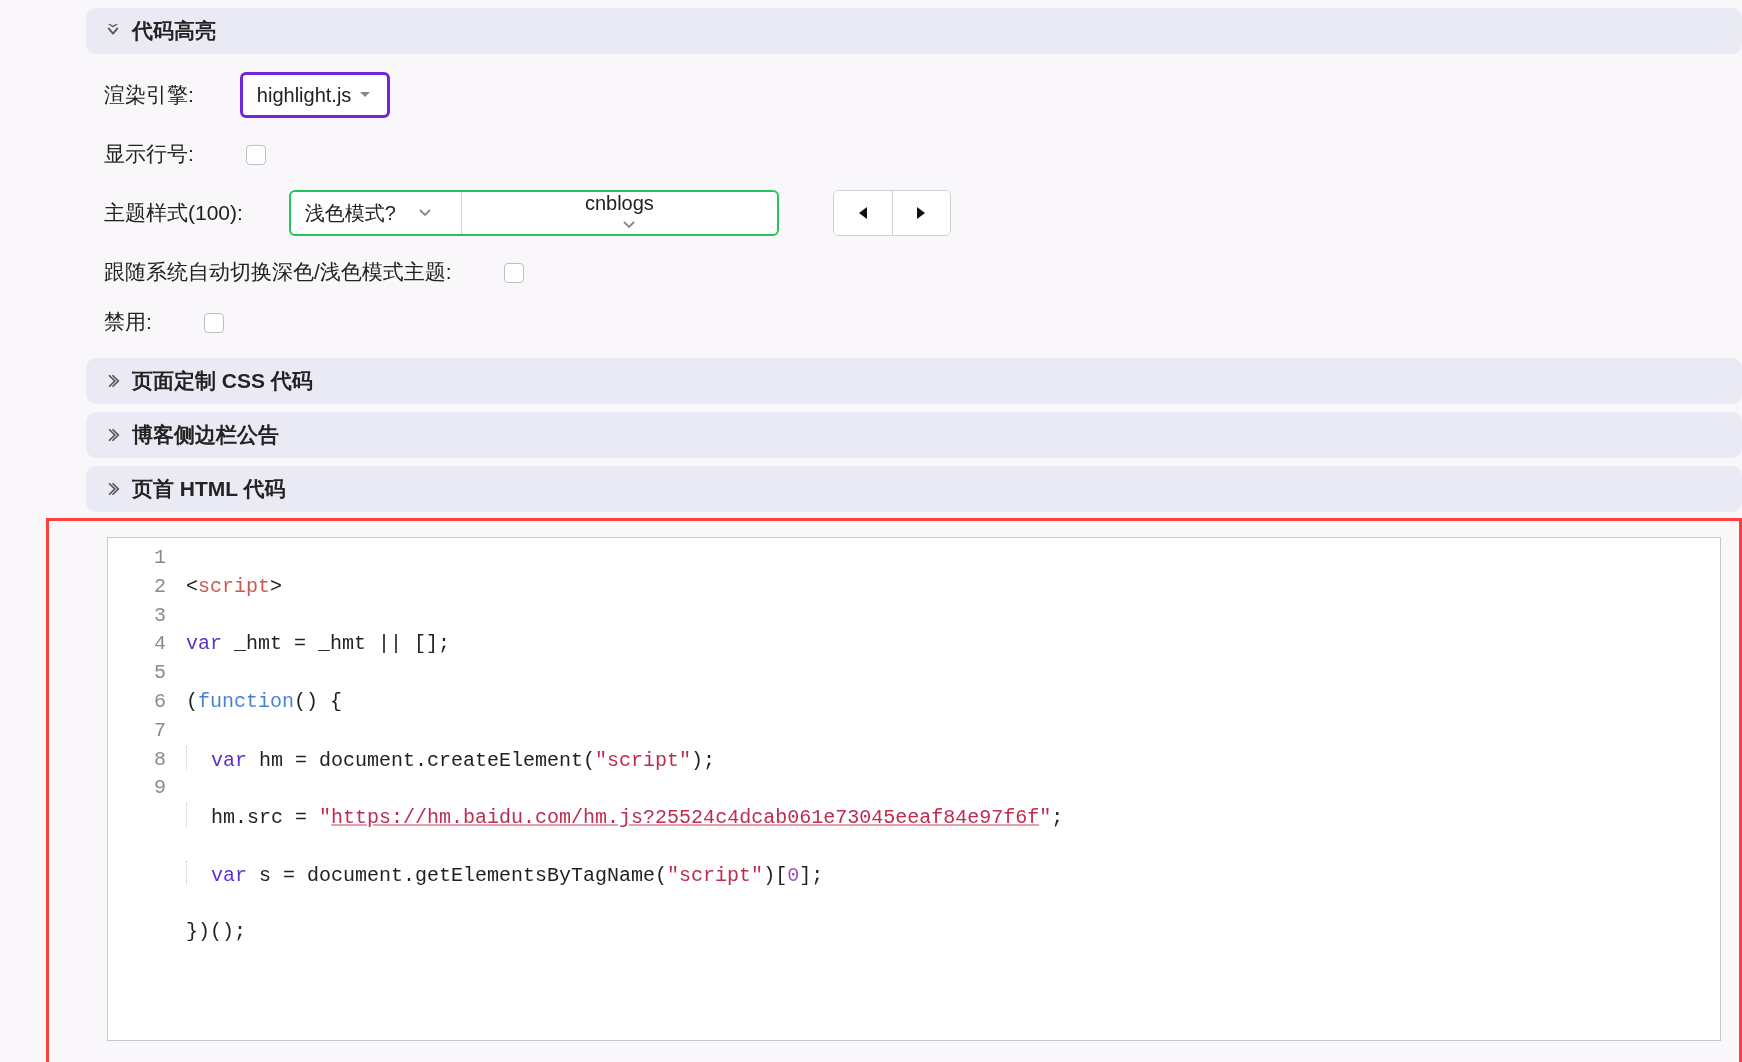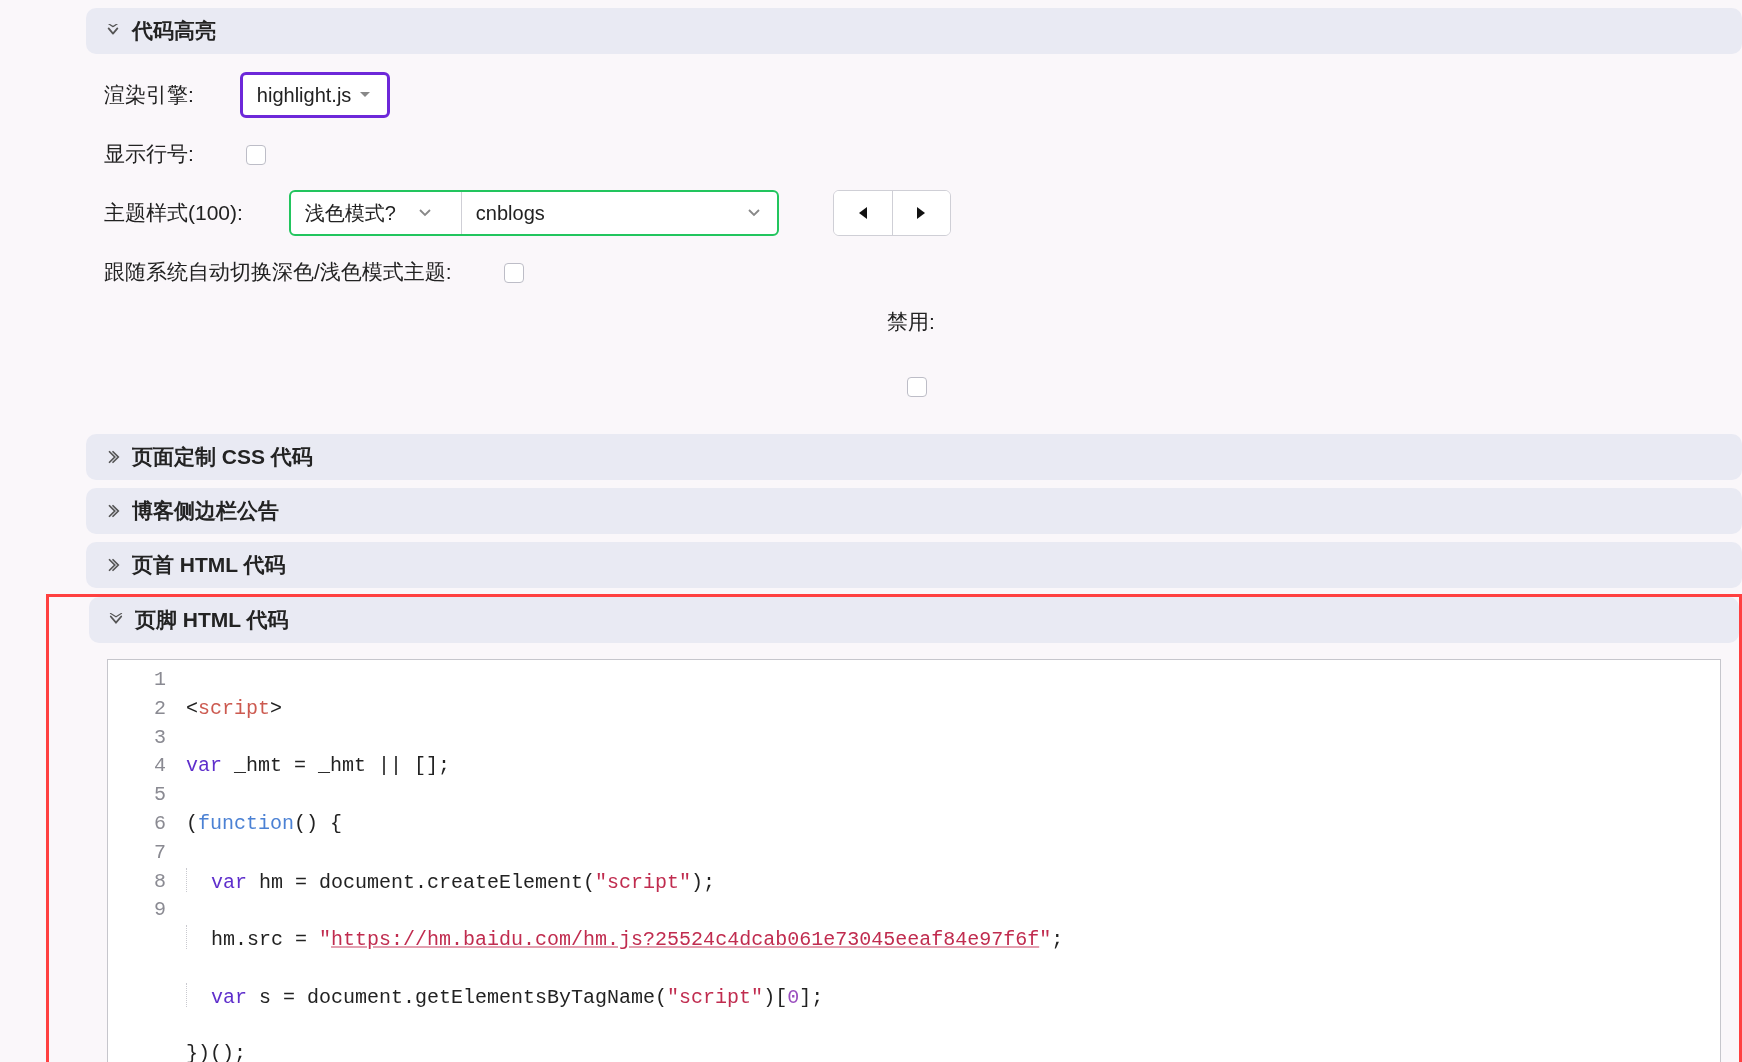--- a/index.html
+++ b/index.html
@@ -42,21 +42,21 @@
   .section-body {
     padding: 18px 18px 14px 18px;
   }
   .form-row {
     display: flex;
     align-items: center;
     margin-bottom: 22px;
     font-size: 21px;
     gap: 40px;
   }
-  .form-row:last-child { margin-bottom: 16px; flex-direction: column; }
+  .form-row:last-child { margin-bottom: 0; }
   .form-label {
     color: #222;
     margin-right: 6px;
   }
   .select-box {
     display: inline-flex;
     align-items: center;
     border: 3px solid #6d28d9;
     border-radius: 6px;
     background: #fff;
@@ -103,21 +103,21 @@
     padding: 0 14px;
     font-size: 20px;
     color: #222;
     cursor: pointer;
   }
   .theme-row-group .seg + .seg {
     border-left: 1px solid #cfcfd6;
   }
   .theme-row-group .seg .caret { margin-left: 20px; }
   .seg-light { width: 170px; }
-  .seg-theme { width: 316px; }
+  .seg-theme { width: 316px; flex-direction: column; }
   .nav-btns {
     display: inline-flex;
     align-items: stretch;
     border: 1px solid #cfcfd6;
     border-radius: 6px;
     background: #fff;
     height: 46px;
     margin-left: 14px;
     overflow: hidden;
   }
@@ -295,29 +295,20 @@
         <svg width="14" height="14" viewBox="0 0 16 16">
             <path d="M4 2l6 6-6 6" fill="none" stroke="#555" stroke-width="2" stroke-linecap="round"></path>
             <path d="M8 2l6 6-6 6" fill="none" stroke="#555" stroke-width="2" stroke-linecap="round"></path>
           </svg>
       </span>
       <span>页首 HTML 代码</span>
     </div>
 
     <div class="highlight-box">
 
-      <div class="section-header" style="margin-top:0">
-        <span class="chev">
-          <svg width="14" height="14" viewBox="0 0 16 16">
-              <path d="M2 4l6 7 6-7" fill="none" stroke="#555" stroke-width="2" stroke-linecap="round"></path>
-              <path d="M2 1l6 7 6-7" fill="none" stroke="#555" stroke-width="2" stroke-linecap="round" transform="scale(1,0.55)"></path>
-            </svg>
-        </span>
-        <span>页脚 HTML 代码</span>
-      </div>
 
       <div style="padding:0 18px">
         <div class="code-editor">
           <div class="gutter">
             <div>1</div>
               <div>2</div>
               <div>3</div>
               <div>4</div>
               <div>5</div>
               <div>6</div>

